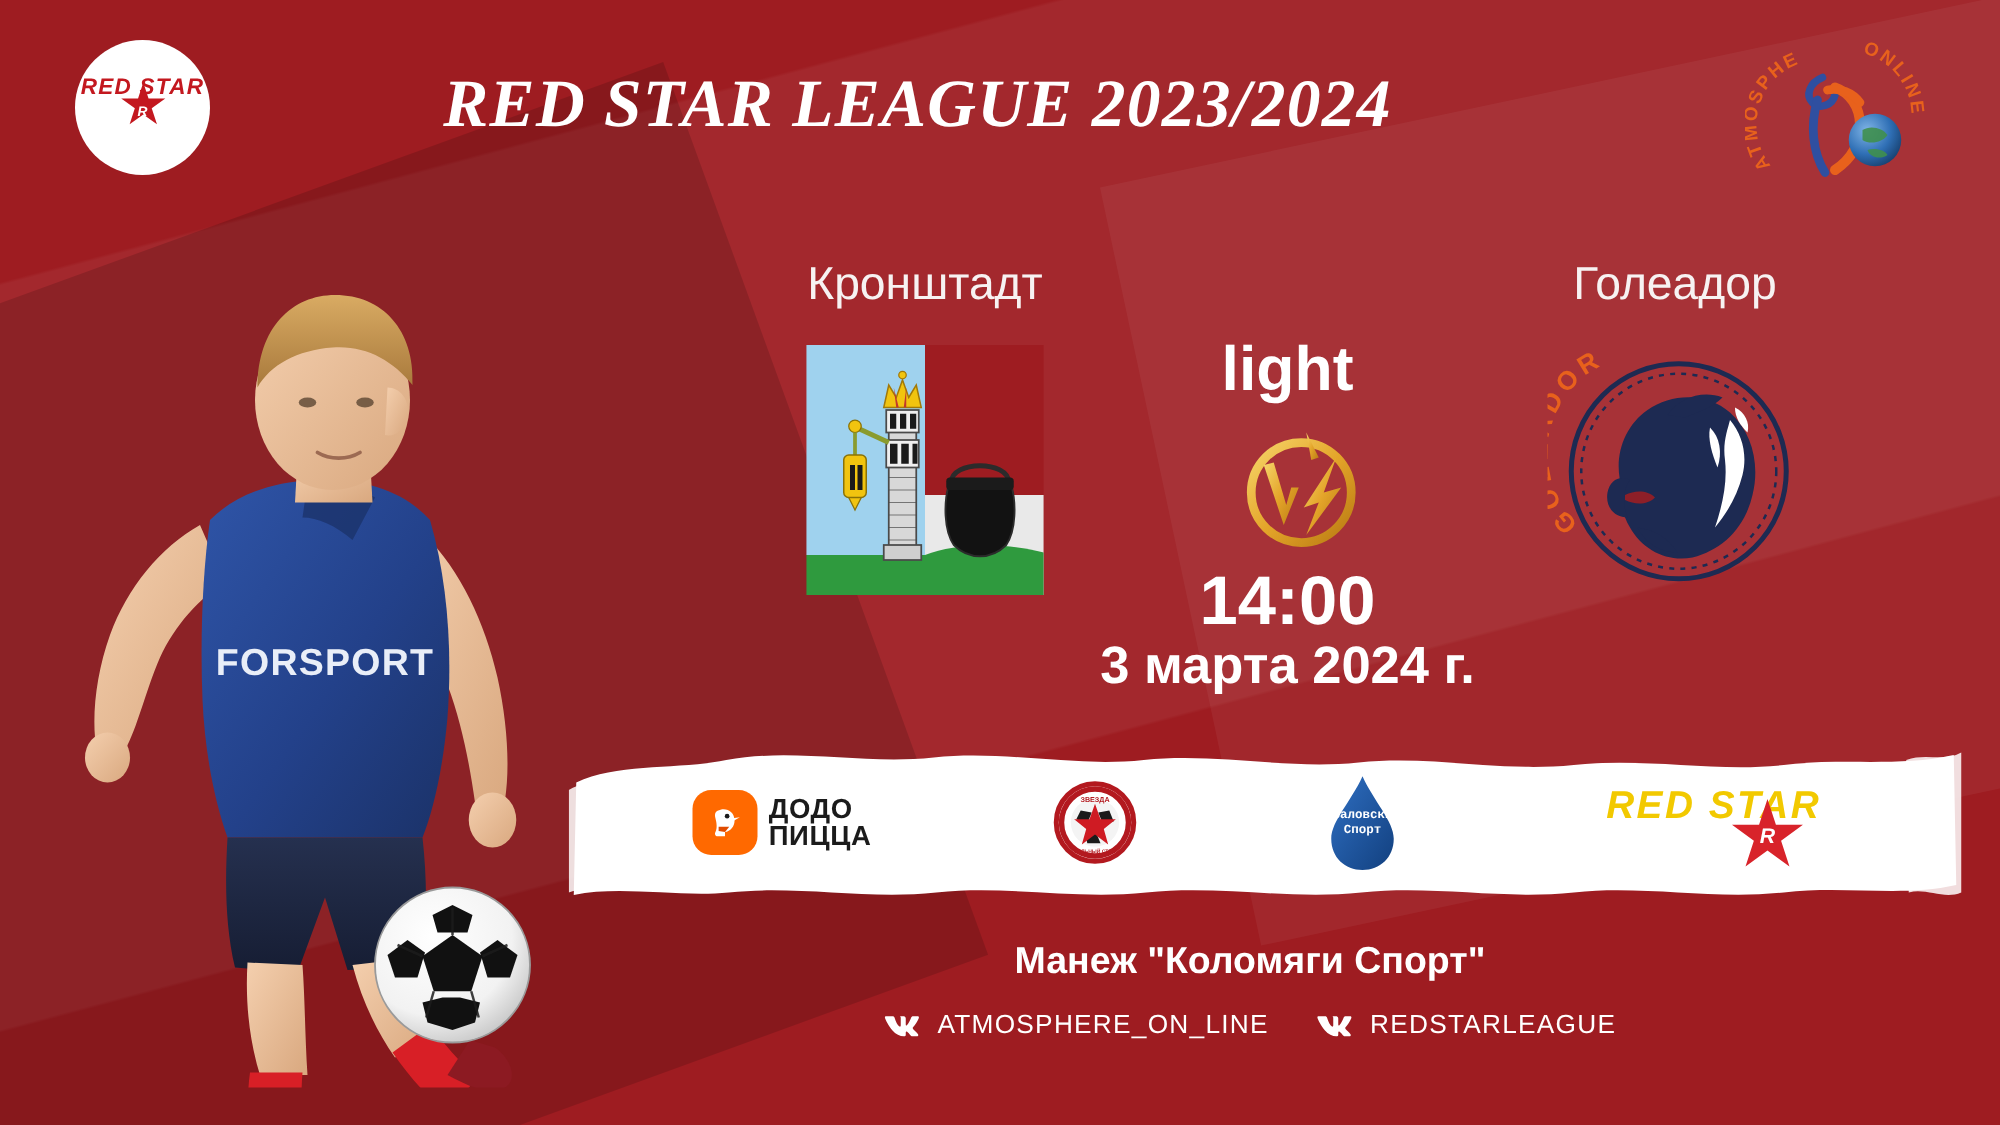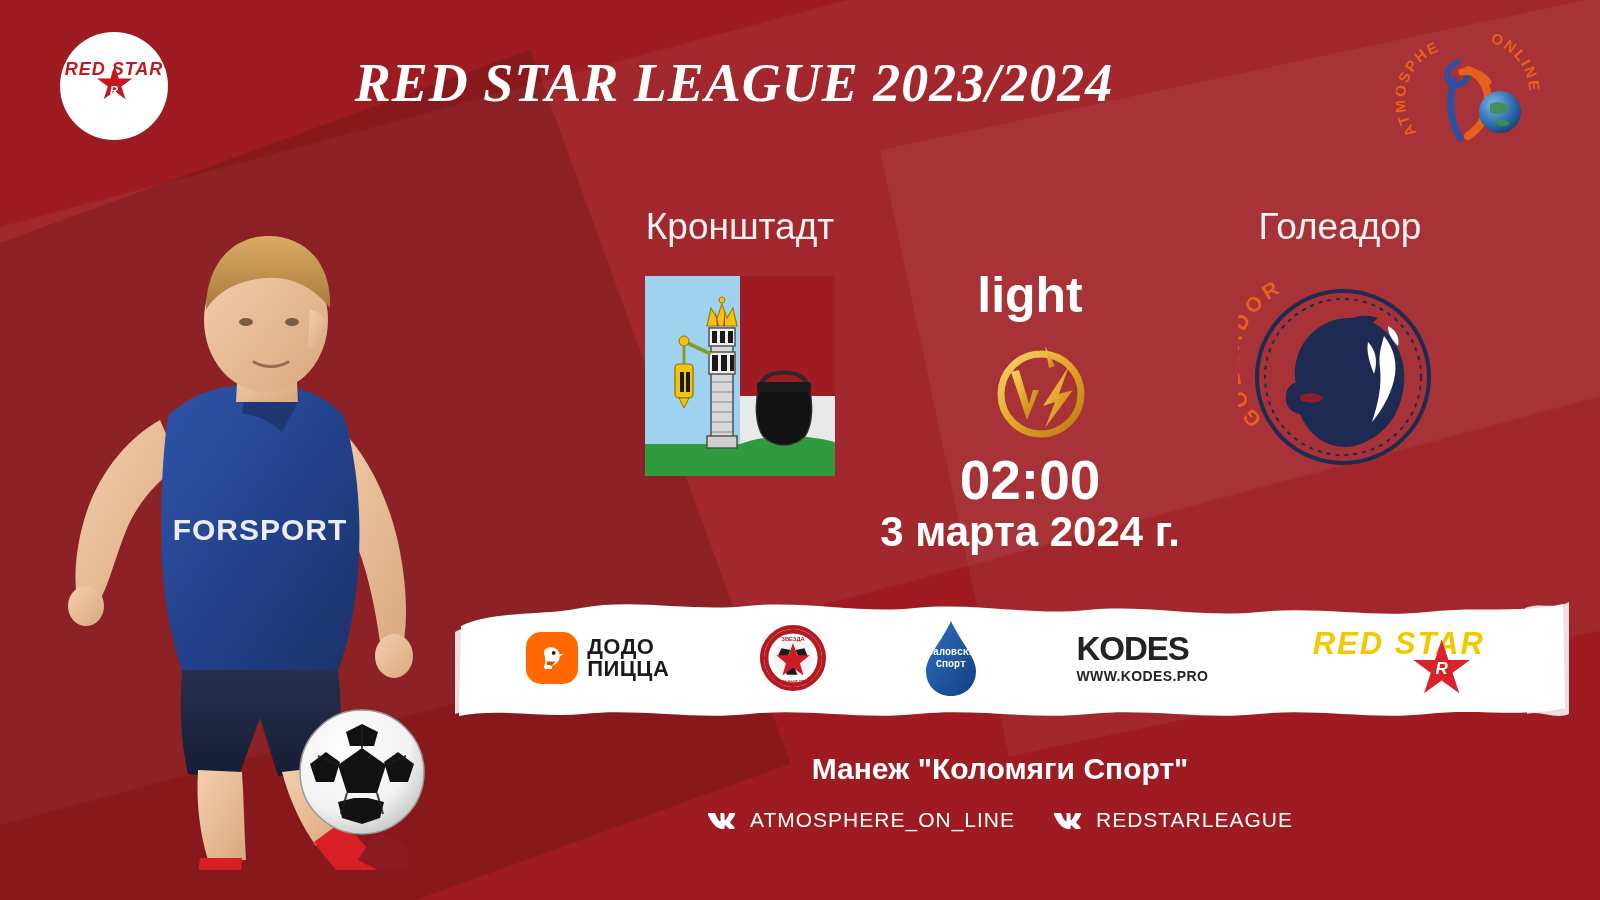--- a/index.html
+++ b/index.html
@@ -411,21 +411,21 @@
         <stop offset="50%" stop-color="#e4a52a"></stop>
         <stop offset="100%" stop-color="#b97a12"></stop>
       </linearGradient>
     </defs>
     <circle cx="56" cy="58" r="40" fill="none" stroke="url(#goldG)" stroke-width="7"></circle>
     <path d="M26 36 L42 84 L54 54 L48 54 L44 68 L34 34 Z" fill="url(#goldG)"></path>
     <path d="M84 30 L58 70 L70 66 L60 92 L88 54 L74 58 Z" fill="url(#goldG)"></path>
     <path d="M60 10 L70 30 L64 32 Z" fill="url(#goldG)"></path>
   </svg>
 
-  <div class="match-time">02:00</div>
+  <div class="match-time">14:00</div>
   <div class="match-date">3 марта 2024 г.</div>
 
   <svg class="crest right" viewBox="0 0 210 210">
     <defs>
       <path id="goleArc" d="M 28 150 A 78 78 0 0 1 112 20"></path>
     </defs>
     <circle cx="105" cy="105" r="86" fill="none" stroke="#1d2a52" stroke-width="4"></circle>
     <circle cx="105" cy="105" r="78" fill="none" stroke="#1d2a52" stroke-width="2" stroke-dasharray="4 5"></circle>
     <text font-family="Liberation Sans, sans-serif" font-size="21" font-weight="bold" fill="#e8611c" letter-spacing="4">
       <textPath href="#goleArc" startOffset="4">GOLEADOR</textPath>
@@ -499,26 +499,20 @@
             </defs>
             <path d="M35 4 C44 24 60 40 60 54 C60 69 49 79 35 79 C21 79 10 69 10 54 C10 40 26 24 35 4 Z" fill="url(#dropG)"></path>
           </svg>
           <div class="drop-text">
             <div>Хваловские</div>
             <div>Спорт</div>
           </div>
         </div>
       </div>
 
-      <div class="sponsor-item">
-        <div>
-          <div class="kodes-main">KODES</div>
-          <div class="kodes-sub">WWW.KODES.PRO</div>
-        </div>
-      </div>
 
       <div class="sponsor-item">
         <div class="rs-sponsor">
           <div class="rs-sponsor-word">RED STAR</div>
           <div class="rs-sponsor-star">
             <span>★</span>
             <span class="rletter">R</span>
           </div>
         </div>
       </div>

